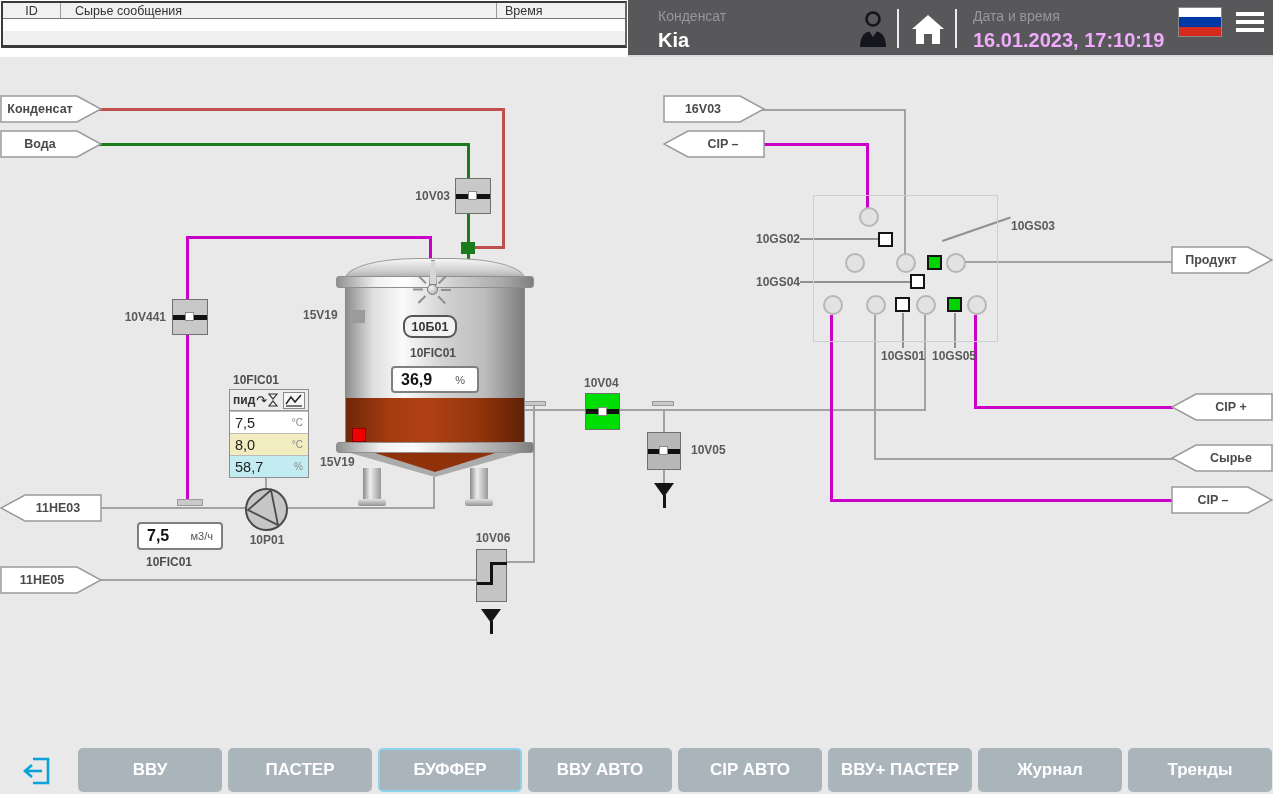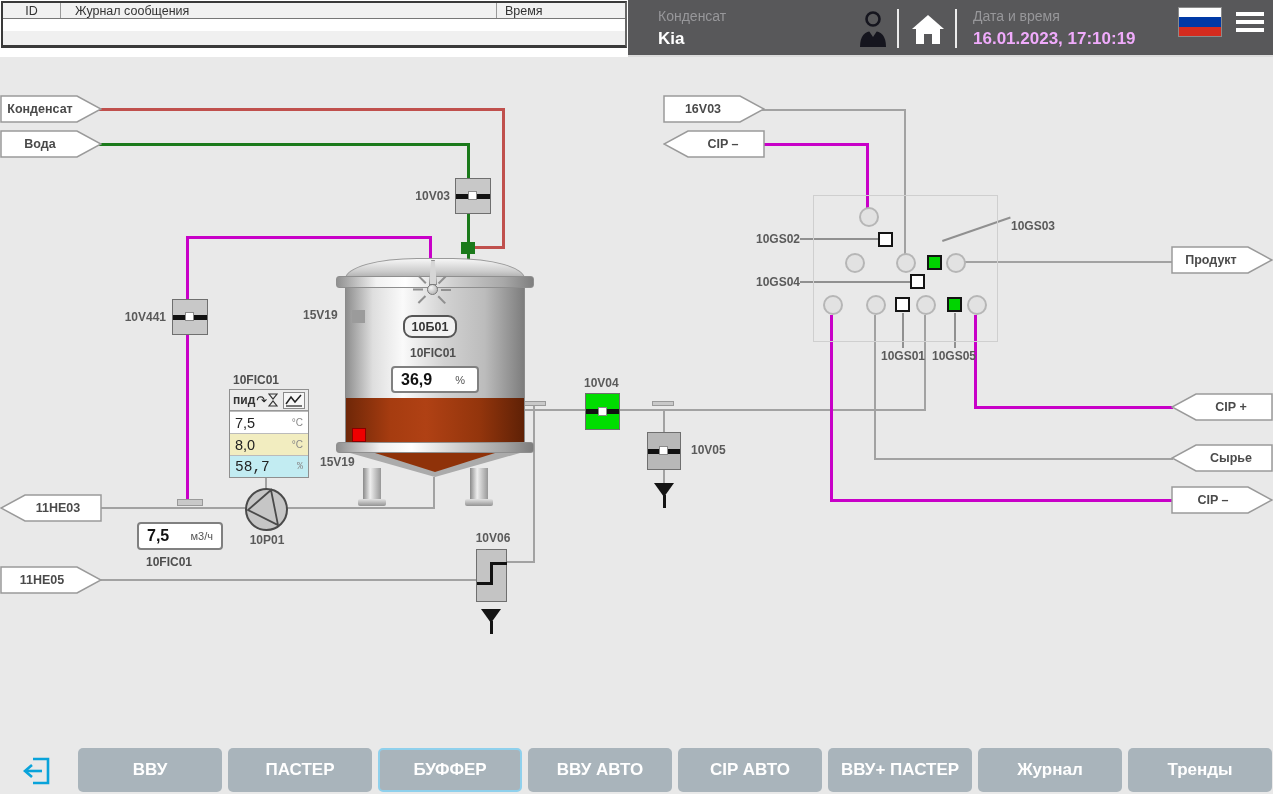--- a/index.html
+++ b/index.html
@@ -13,21 +13,21 @@
   .alarmtbl { position:absolute; left:1px; top:1px; width:626px; height:47px; background:#fff;
               border-top:2px solid #3a3a3a; border-bottom:3px solid #3a3a3a; border-left:2px solid #3a3a3a; border-right:2px solid #666; }
   .ahead { display:flex; height:16px; background:#f1f1f1; border-bottom:1px solid #777; font-size:12.5px; color:#333; }
   .ahead .c { border-right:1px solid #999; display:flex; align-items:center; }
   .c-id { width:58px; justify-content:center; }
   .c-text { flex:1; padding-left:14px; }
   .c-time { width:128px; padding-left:8px; border-right:none !important; }
   .arow1 { height:12px; background:#fff; }
   .arow2 { height:14px; background:#f0f0f0; }
   .stat-lbl { position:absolute; font-size:14px; color:#97979a; white-space:nowrap; }
-  .stat-val { position:absolute; font-size:17px; font-weight:700; white-space:nowrap; }
+  .stat-val { position:absolute; font-size:20px; font-weight:700; white-space:nowrap; }
   .vsep { position:absolute; top:9px; width:2px; height:39px; background:#ececec; }
   .flag { position:absolute; left:1178px; top:7px; width:44px; height:30px; border:1px solid #8a8a8a; cursor:pointer; }
   .flag div { height:9.3px; }
   .burger { position:absolute; left:1236px; top:12px; width:28px; height:20px; cursor:pointer; }
   .burger div { height:3.5px; background:#fff; margin-bottom:4.5px; }
 
   
   .hl,.vl { position:absolute; }
   .hl { height:3px; } .vl { width:3px; }
   .gry { background:#a2a2a2; }
@@ -84,21 +84,21 @@
   
   .pid { position:absolute; left:229px; top:389px; width:80px; background:#fff; border:1px solid #8f8f8f; cursor:pointer; }
   .pid-h { height:21px; background:#ececec; display:flex; align-items:center; padding:0 3px; border-bottom:1px solid #999; }
   .pid-h .m { font-size:12px; font-weight:700; color:#333; }
   .pid-h .arr { font-size:13px; color:#222; margin-left:1px; }
   .pid-h .ticon { margin-left:auto; border:1px solid #8a8a8a; background:#f7f7f7; width:22px; height:17px; display:flex; align-items:center; justify-content:center; }
   .pid-r { height:22px; display:flex; align-items:center; border-top:1px solid #bbb; }
   .pid-r .v { font-size:14.5px; color:#222; padding-left:5px; }
   .pid-r .u { font-size:10px; color:#888; margin-left:auto; padding-right:5px; }
   .pid-r.sp { background:#f2edc0; }
-  .pid-r.out { background:#c2ecf2;font-family:Liberation Mono, monospace; }
+  .pid-r.out { background:#c2ecf2; }
 
   
   .panel { position:absolute; left:813px; top:195px; width:185px; height:147px; border:1px solid #cfcfcf; }
 
   
   .navbar { position:absolute; left:0; top:746px; width:1273px; height:48px; }
   .nbtns { position:absolute; left:78px; top:2px; display:flex; gap:6px; }
   .nbtn { width:144px; height:44px; background:#a9b4bb; border:none; border-radius:5px; color:#fff;
           font-family:"Liberation Sans",sans-serif; font-size:17px; font-weight:700; cursor:pointer; }
   .nbtn.active { border:2px solid #8fd0ec; }
@@ -107,21 +107,21 @@
 </head>
 <body>
 
 <div class="screen">
 
   <div class="topbar">
     <div class="alarmwrap">
       <div class="alarmtbl">
         <div class="ahead">
           <div class="c c-id">ID</div>
-          <div class="c c-text">Журнал сообщения</div>
+          <div class="c c-text">Сырье сообщения</div>
           <div class="c c-time">Время</div>
         </div>
         <div class="arow1"></div>
         <div class="arow2"></div>
       </div>
     </div>
 
     <div class="stat-lbl" style="left:658px;top:8px">Конденсат</div>
     <div class="stat-val" style="left:658px;top:29px;color:#fff">Kia</div>
 

